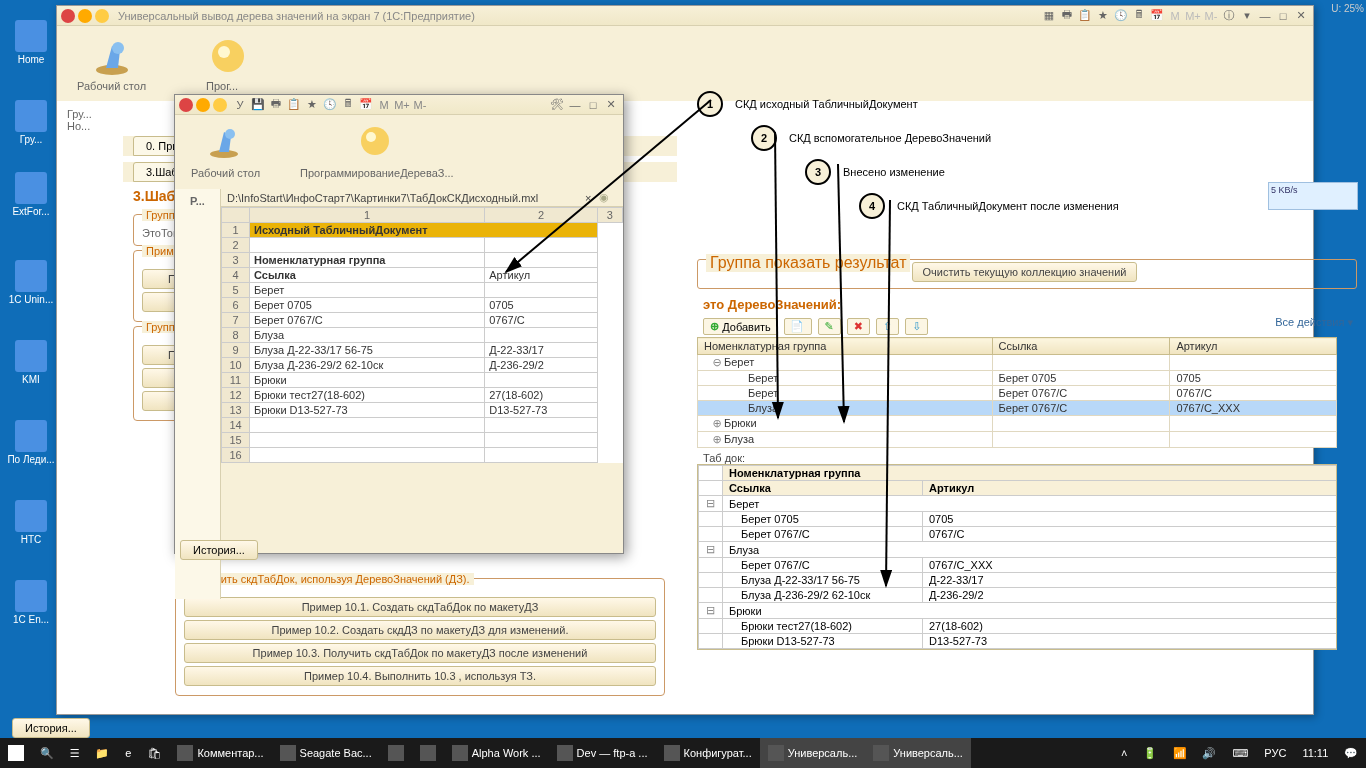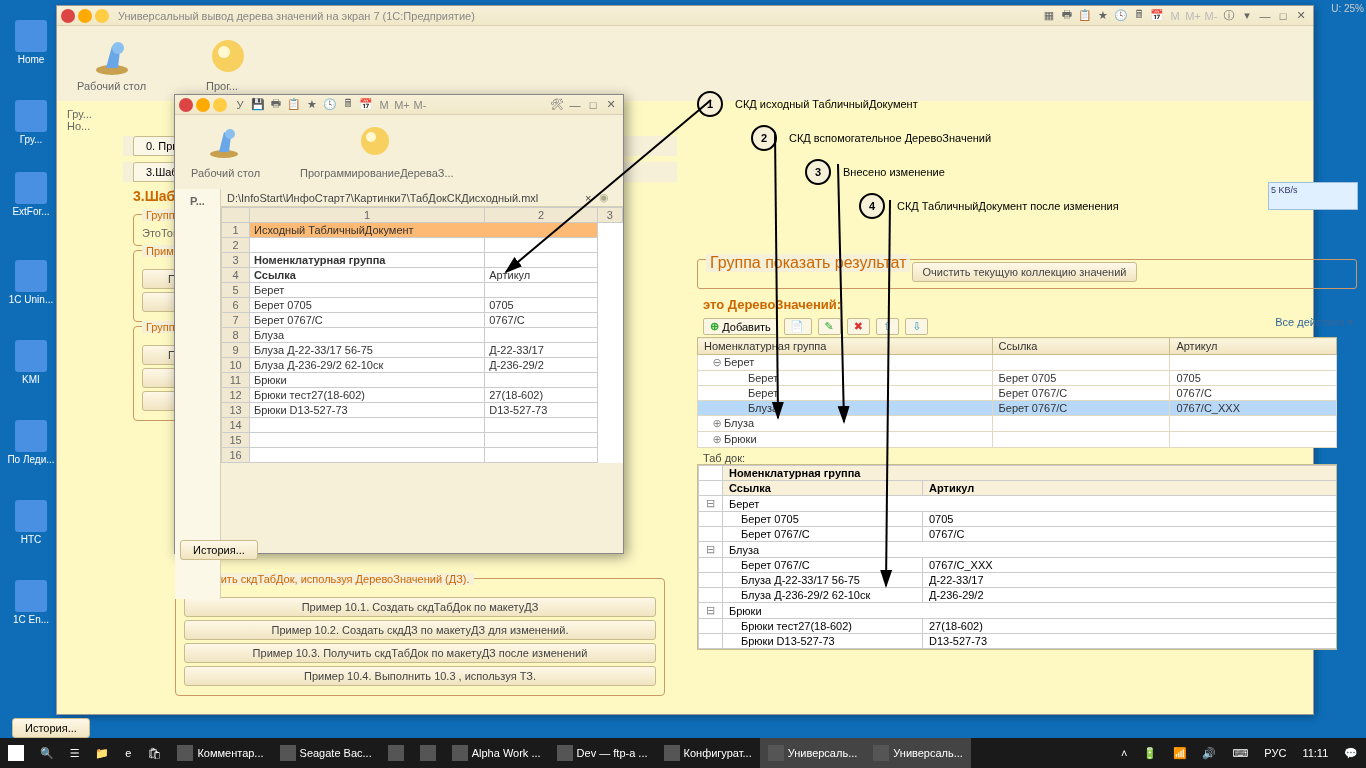--- a/index.html
+++ b/index.html
@@ -1,19 +1,19 @@
 <!DOCTYPE html>
 <html><head>
 <meta charset="utf-8">
 <style>
 * { margin:0; padding:0; box-sizing:border-box; font-family:"Segoe UI",Arial,sans-serif; font-size:11px; }
 body { width:1366px; height:768px; background:#0f6db8; position:relative; overflow:hidden; }
 .desktop-icon { position:absolute; width:50px; text-align:center; color:#fff; font-size:10px; }
 .desktop-icon .di { width:32px; height:32px; margin:0 auto 2px; background:#4a90e2; border-radius:3px; }
-.main-window { position:absolute; left:56px; top:5px; width:1258px; height:710px; background:#fef9c3; border:1px solid #999; box-shadow:2px 2px 8px rgba(0,0,0,0.3); }
+.main-window { position:absolute; left:56px; top:5px; width:1258px; height:710px; background:#ffffff; border:1px solid #999; box-shadow:2px 2px 8px rgba(0,0,0,0.3); }
 .win-titlebar { height:20px; background:linear-gradient(#f7f0d8,#f0e8c8); display:flex; align-items:center; padding:0 4px; border-bottom:1px solid #d8d0b0; }
 .win-titlebar .ic { width:14px; height:14px; border-radius:7px; margin-right:3px; display:inline-block; }
 .win-titlebar .title { margin-left:6px; color:#888; font-size:11px; flex:1; }
 .win-titlebar .rbtn { width:16px; height:14px; margin-left:2px; display:inline-flex; align-items:center; justify-content:center; cursor:pointer; color:#666; font-size:11px; }
 .top-area { height:75px; background:#f7f0d8; padding:8px 20px; display:flex; gap:60px; }
 .top-lbl { color:#666; font-size:10px; }
 .top-lbl .timg { width:44px; height:44px; margin:0 auto 2px; }
 .tabs-bar { padding:0 10px; display:flex; gap:0; background:#f7f0d8; }
 .tab { padding:3px 12px; border:1px solid #c8bc8c; background:#fcf8e8; border-radius:3px 3px 0 0; margin-right:2px; }
 .section-title { color:#cc6600; font-weight:bold; font-size:14px; padding:6px 10px; }
@@ -23,21 +23,21 @@
 .inner-window { position:absolute; left:174px; top:94px; width:450px; height:460px; background:#f7f0d8; border:1px solid #888; box-shadow:3px 3px 12px rgba(0,0,0,0.4); z-index:10; }
 .inner-window .body { display:flex; height:410px; }
 .inner-window .sidebar { width:46px; background:#fcf8e8; border-right:1px solid #d8d0b0; padding-top:6px; text-align:center; font-weight:bold; color:#666; }
 .inner-window .main { flex:1; overflow:hidden; }
 .path-tab { padding:2px 6px; border-bottom:1px solid #d8d0b0; color:#444; font-size:10px; display:flex;align-items:center; }
 .path-tab span { flex:1; }
 .sheet { border-collapse:collapse; width:100%; background:#fff; }
 .sheet td { border:1px solid #ccc; padding:1px 4px; font-size:11px; height:15px; color:#333; }
 .sheet .rowhdr { background:#f0e8d0; text-align:center; width:28px; color:#666; }
 .sheet .colhdr { background:#f0e8d0; text-align:center; color:#666; }
-.sheet .h1 { font-weight:normal; background:#fdba74; }
+.sheet .h1 { font-weight:bold; background:#eab308; }
 .sheet .h2 { font-weight:bold; }
 .right-pane { position:absolute; left:640px; top:85px; width:660px; }
 .arrow-label { display:flex; align-items:center; margin-bottom:8px; }
 .circle { width:26px; height:26px; border:2px solid #000; border-radius:50%; display:inline-flex; align-items:center; justify-content:center; font-weight:bold; margin-right:12px; background:#f7f0d8; }
 .group-box { border:1px solid #cc9966; border-radius:3px; margin:4px 0; }
 .group-box .legend { color:#cc6600; font-size:16px; position:relative; top:-8px; left:8px; background:#f7f0d8; padding:0 4px; display:inline-block; }
 .wide-btn { padding:3px 10px; background:linear-gradient(#fff8e8,#f0e4c0); border:1px solid #c8bc8c; border-radius:3px; color:#444; cursor:pointer; margin:2px 6px 6px; display:inline-block; }
 .tree-title { color:#cc6600; font-weight:bold; font-size:13px; padding:4px 6px; }
 .toolbar { display:flex; align-items:center; gap:6px; padding:2px 6px; }
 .toolbar .tbtn { display:inline-flex; align-items:center; padding:1px 6px; border:1px solid #c8bc8c; border-radius:2px; background:#fcf6e4; cursor:pointer; }
@@ -222,26 +222,26 @@
             <td style="padding-left:36px"><span class="exp"></span>Берет</td>
             <td>Берет 0767/С</td>
             <td>0767/С</td>
           </tr>
           <tr class="sel">
             <td style="padding-left:36px"><span class="exp"></span>Блуза</td>
             <td>Берет 0767/С</td>
             <td>0767/С_XXX</td>
           </tr>
           <tr>
-            <td style="padding-left:12px"><span class="exp">⊕</span>Блуза</td>
+            <td style="padding-left:12px"><span class="exp">⊕</span>Брюки</td>
             <td></td>
             <td></td>
           </tr>
           <tr>
-            <td style="padding-left:12px"><span class="exp">⊕</span>Брюки</td>
+            <td style="padding-left:12px"><span class="exp">⊕</span>Блуза</td>
             <td></td>
             <td></td>
           </tr>
         </tbody>
     </table>
     <div class="tabdok-label">Таб док:</div>
     <div style="width:640px;height:186px;overflow:auto;border:1px solid #c8bc8c">
     <table class="tabdok" style="border:none">
       <tbody>
             <tr>

